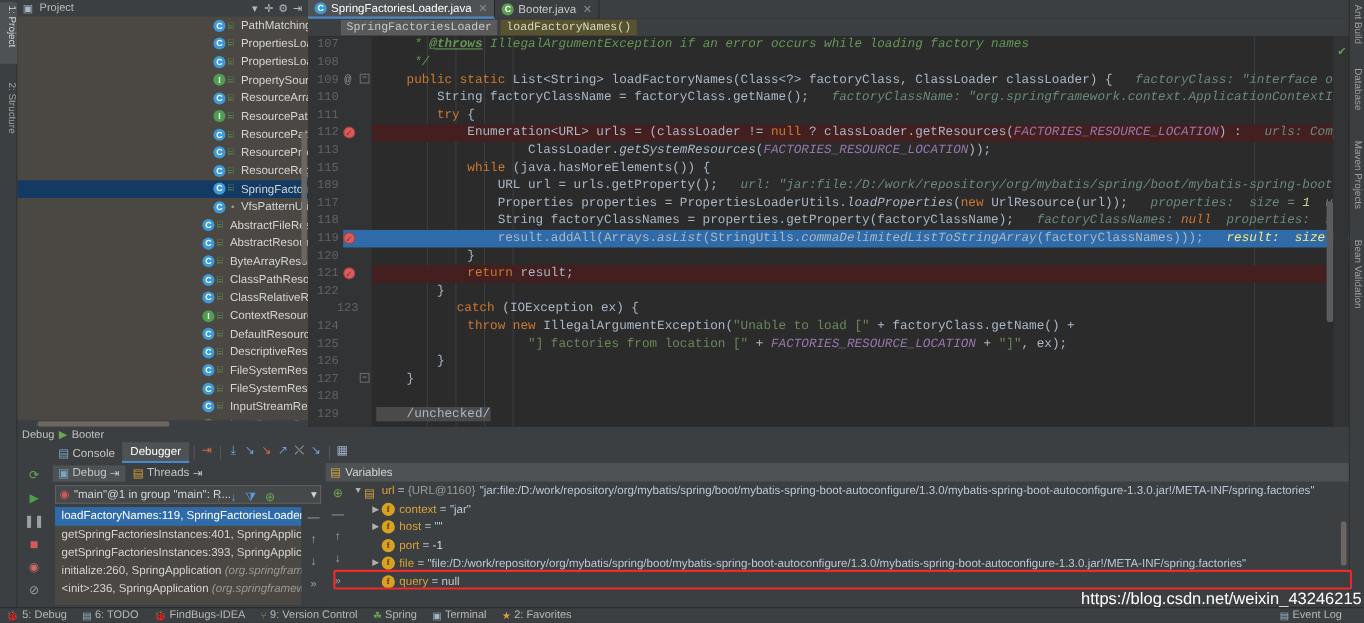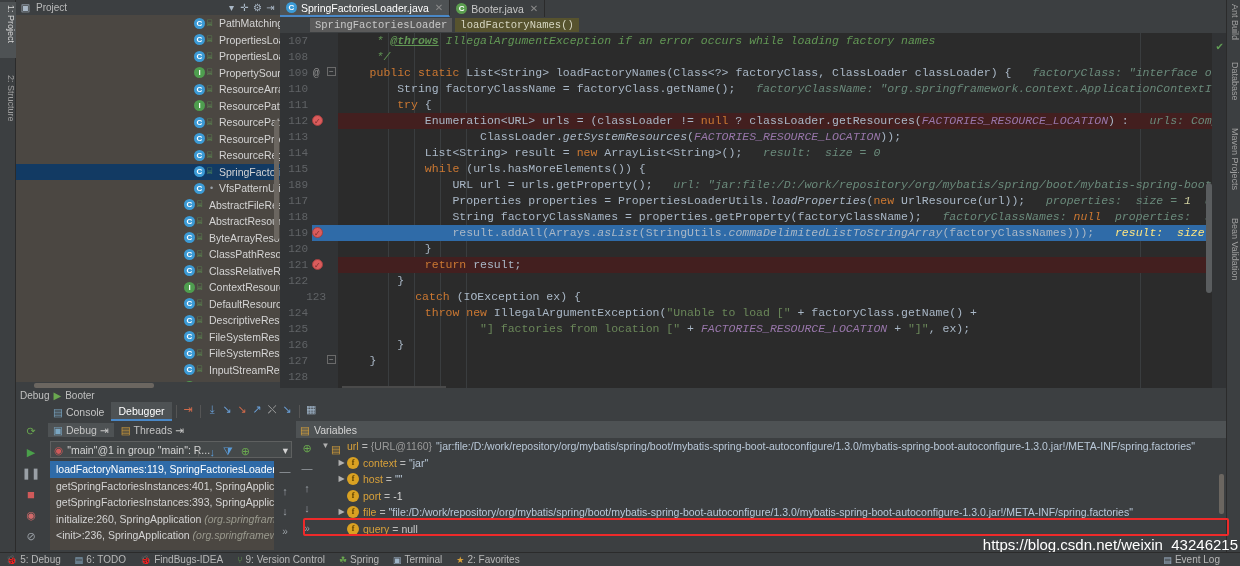--- a/index.html
+++ b/index.html
@@ -360,22 +360,21 @@
       <div class="guides" style="left:186px;"></div>
       <div class="guides" style="left:860px;"></div>
       <div class="codelines" id="codelines">
           <div class="cl" style="position: relative;"><span class="ln">107</span><span class="txt"><span class="cmt">     * </span><span class="cmtb">@throws</span><span class="cmt"> IllegalArgumentException if an error occurs while loading factory names</span></span></div>
           <div class="cl" style="position: relative;"><span class="ln">108</span><span class="txt"><span class="cmt">     */</span></span></div>
           <div class="cl" style="position: relative;"><span class="ln">109</span><span class="at">@</span><span class="fold">−</span><span class="txt"><span class="plain">    </span><span class="kw">public static</span> <span class="plain">List&lt;String&gt; </span><span class="plain">loadFactoryNames</span><span class="plain">(Class&lt;?&gt; factoryClass, ClassLoader classLoader) {</span><span class="inlay">   factoryClass: "interface org.sprin</span></span></div>
           <div class="cl" style="position: relative;"><span class="ln">110</span><span class="txt"><span class="plain">        String factoryClassName = factoryClass.getName();</span><span class="inlay">   factoryClassName: "org.springframework.context.ApplicationContextInitializ</span></span></div>
           <div class="cl" style="position: relative;"><span class="ln">111</span><span class="txt"><span class="plain">        </span><span class="kw">try</span><span class="plain"> {</span></span></div>
           <div class="cl " style="position: relative;"><div class="rowbgred" style="top: 0px;"></div><span class="ln">112</span><span class="bp"></span><span class="txt"><span class="plain">            Enumeration&lt;URL&gt; urls = (classLoader != </span><span class="kw">null</span><span class="plain"> ? classLoader.getResources(</span><span class="fld">FACTORIES_RESOURCE_LOCATION</span><span class="plain">) :</span><span class="inlay">   urls: CompoundEnu</span></span></div>
           <div class="cl" style="position: relative;"><span class="ln">113</span><span class="txt"><span class="plain">                    ClassLoader.</span><span class="mth">getSystemResources</span><span class="plain">(</span><span class="fld">FACTORIES_RESOURCE_LOCATION</span><span class="plain">));</span></span></div>
-          <div class="cl" style="position: relative;"><span class="ln">114</span><span class="txt"><span class="plain">            List&lt;String&gt; result = </span><span class="kw">new</span><span class="plain"> ArrayList&lt;String&gt;();</span><span class="inlay">   result:  size = 0</span></span></div>
-          <div class="cl" style="position: relative;"><span class="ln">115</span><span class="txt"><span class="plain">            </span><span class="kw">while</span><span class="plain"> (urls.hasMoreElements()) {</span></span></div>
+          <div class="cl" style="position: relative;"><span class="ln">115</span><span class="txt"><span class="plain">            </span><span class="kw">while</span><span class="plain"> (java.hasMoreElements()) {</span></span></div>
           <div class="cl" style="position: relative;"><span class="ln">189</span><span class="txt"><span class="plain">                URL url = urls.getProperty();</span><span class="inlay">   url: "jar:file:/D:/work/repository/org/mybatis/spring/boot/mybatis-spring-boot-autocon</span></span></div>
           <div class="cl" style="position: relative;"><span class="ln">117</span><span class="txt"><span class="plain">                Properties properties = PropertiesLoaderUtils.</span><span class="mth">loadProperties</span><span class="plain">(</span><span class="kw">new</span><span class="plain"> UrlResource(url));</span><span class="inlay">   properties:  size = </span><span class="inlayw">1</span><span class="inlay">  url: "jar</span></span></div>
           <div class="cl" style="position: relative;"><span class="ln">118</span><span class="txt"><span class="plain">                String factoryClassNames = properties.getProperty(factoryClassName);</span><span class="inlay">   factoryClassNames: </span><span class="inlayn">null</span><span class="inlay">  properties:  size = 1</span></span></div>
           <div class="cl" style="position: relative;"><div class="rowbgblue" style="top: 0px;"></div><span class="ln">119</span><span class="bp"></span><span class="txt"><span class="plain">                result.addAll(Arrays.</span><span class="mth">asList</span><span class="plain">(StringUtils.</span><span class="mth">commaDelimitedListToStringArray</span><span class="plain">(factoryClassNames)));</span><span class="hlsel"><span class="inlayw">   result:  size = 0  fac</span></span></span></div>
           <div class="cl" style="position: relative;"><span class="ln">120</span><span class="txt"><span class="plain">            }</span></span></div>
           <div class="cl " style="position: relative;"><div class="rowbgred" style="top: 0px;"></div><span class="ln">121</span><span class="bp"></span><span class="txt"><span class="plain">            </span><span class="kw">return</span><span class="plain"> result;</span></span></div>
           <div class="cl" style="position: relative;"><span class="ln">122</span><span class="txt"><span class="plain">        }</span></span></div>
           <div class="cl" style="position: relative; margin-left: 18px;"><span class="ln">123</span><span class="txt"><span class="plain">        </span><span class="kw">catch</span><span class="plain"> (IOException ex) {</span></span></div>
           <div class="cl" style="position: relative;"><span class="ln">124</span><span class="txt"><span class="plain">            </span><span class="kw">throw new</span><span class="plain"> IllegalArgumentException(</span><span class="str">"Unable to load ["</span><span class="plain"> + factoryClass.getName() +</span></span></div>
           <div class="cl" style="position: relative;"><span class="ln">125</span><span class="txt"><span class="plain">                    </span><span class="str">"] factories from location ["</span><span class="plain"> + </span><span class="fld">FACTORIES_RESOURCE_LOCATION</span><span class="plain"> + </span><span class="str">"]"</span><span class="plain">, ex);</span></span></div>

